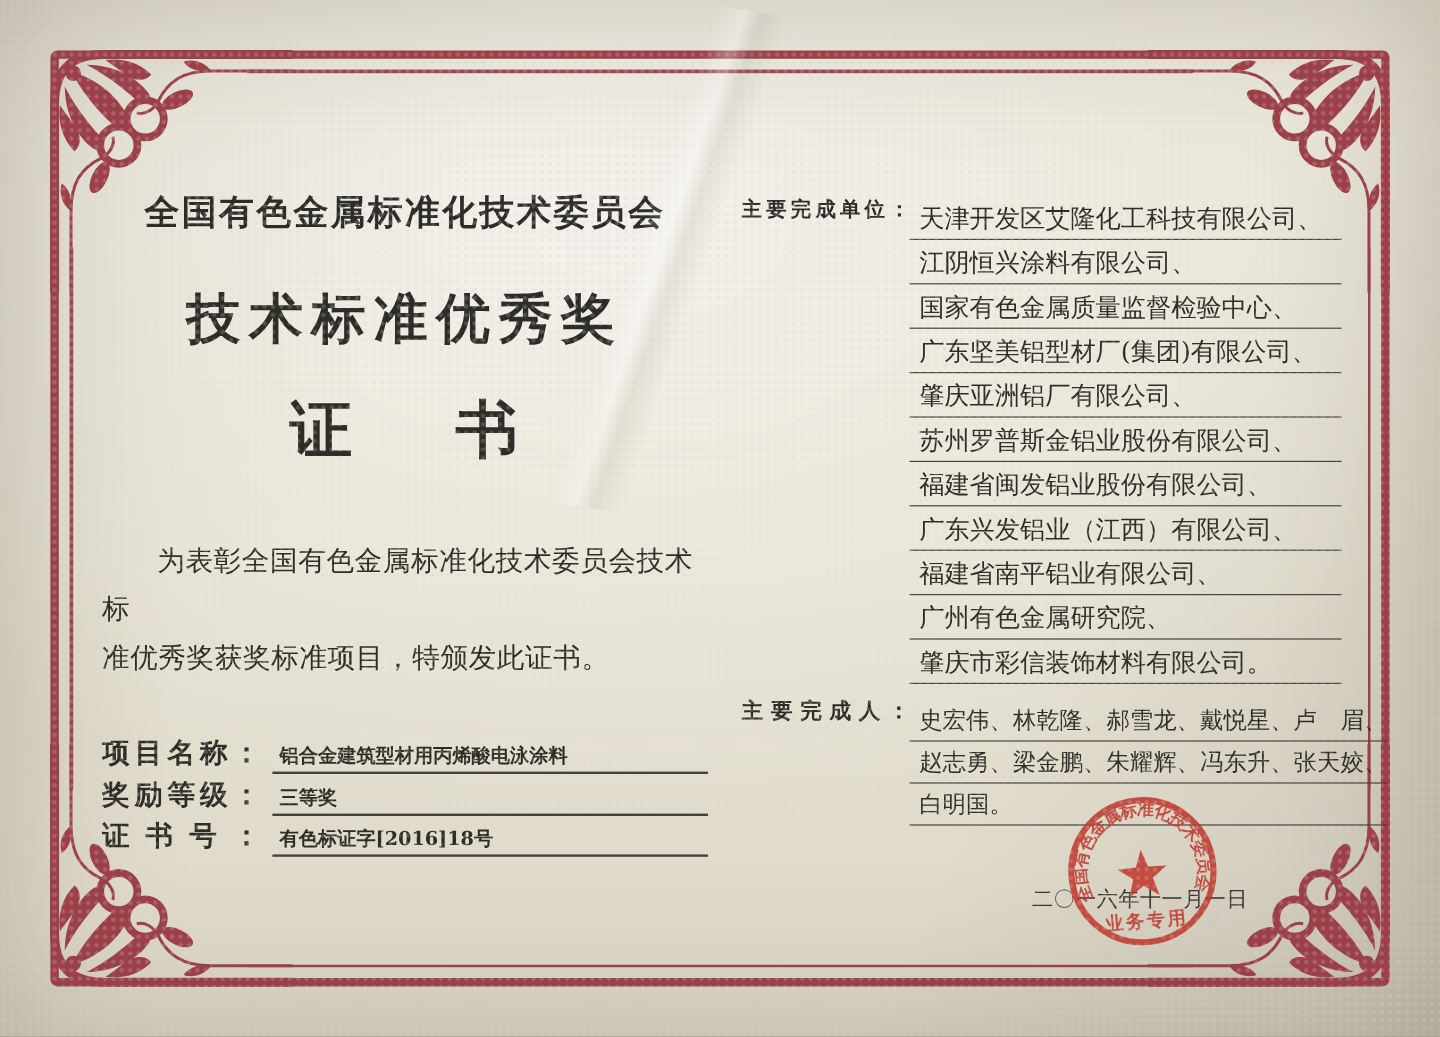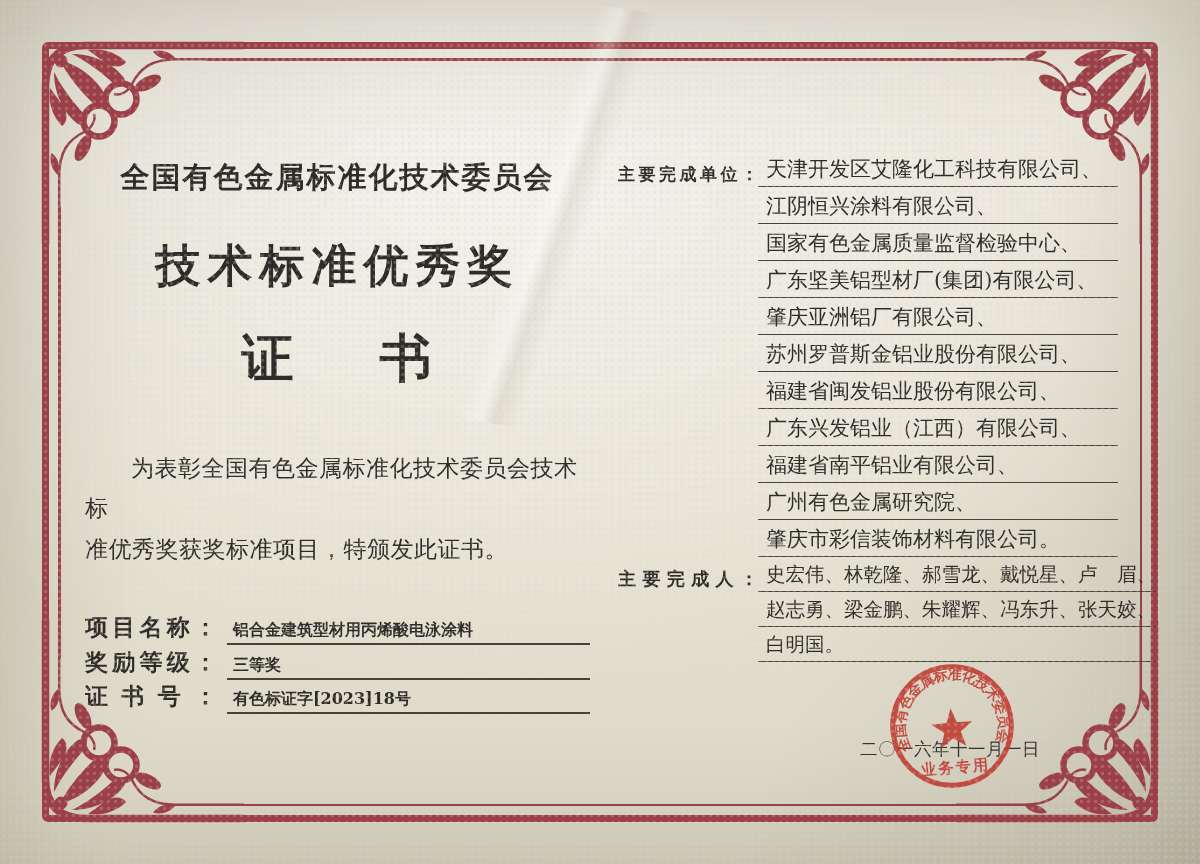--- a/index.html
+++ b/index.html
@@ -91,21 +91,21 @@
   
   .right-col{position:absolute;left:618px;top:150px;width:500px;z-index:3;}
   .units-row,.persons-row{display:flex;align-items:flex-start;}
   .col-label{
     flex:0 0 140px;font-size:17px;font-weight:600;
     text-align:justify;text-align-last:justify;
     white-space:nowrap;overflow:hidden;
   }
   .units-row .col-label{padding-top:13px;}
   .persons-row .col-label{padding-top:10px;font-size:18px;}
-  .lines{flex:1;}
+  .lines{flex:1;margin-top:13px;}
   .unit-line{
     height:37px;display:flex;align-items:flex-end;
     border-bottom:1.5px solid var(--underline);
     font-size:21px;padding:0 0 3px 8px;white-space:nowrap;overflow:hidden;
   }
   .person-line{
     height:35px;display:flex;align-items:flex-end;
     border-bottom:1.5px solid var(--underline);
     font-size:19.5px;padding:0 0 3px 8px;white-space:nowrap;overflow:hidden;
   }
@@ -186,21 +186,21 @@
       <div class="field-row">
         <span class="field-label">项目名称：</span>
         <span class="field-value">铝合金建筑型材用丙烯酸电泳涂料</span>
       </div>
       <div class="field-row">
         <span class="field-label">奖励等级：</span>
         <span class="field-value">三等奖</span>
       </div>
       <div class="field-row">
         <span class="field-label">证书号：</span>
-        <span class="field-value">有色标证字[2023]18号</span>
+        <span class="field-value">有色标证字[2016]18号</span>
       </div>
     </div>
   </div>
 
   <div class="right-col">
     <div class="units-row">
       <span class="col-label">主要完成单位：</span>
       <div class="lines">
         <div class="unit-line">天津开发区艾隆化工科技有限公司、</div>
         <div class="unit-line">江阴恒兴涂料有限公司、</div>

